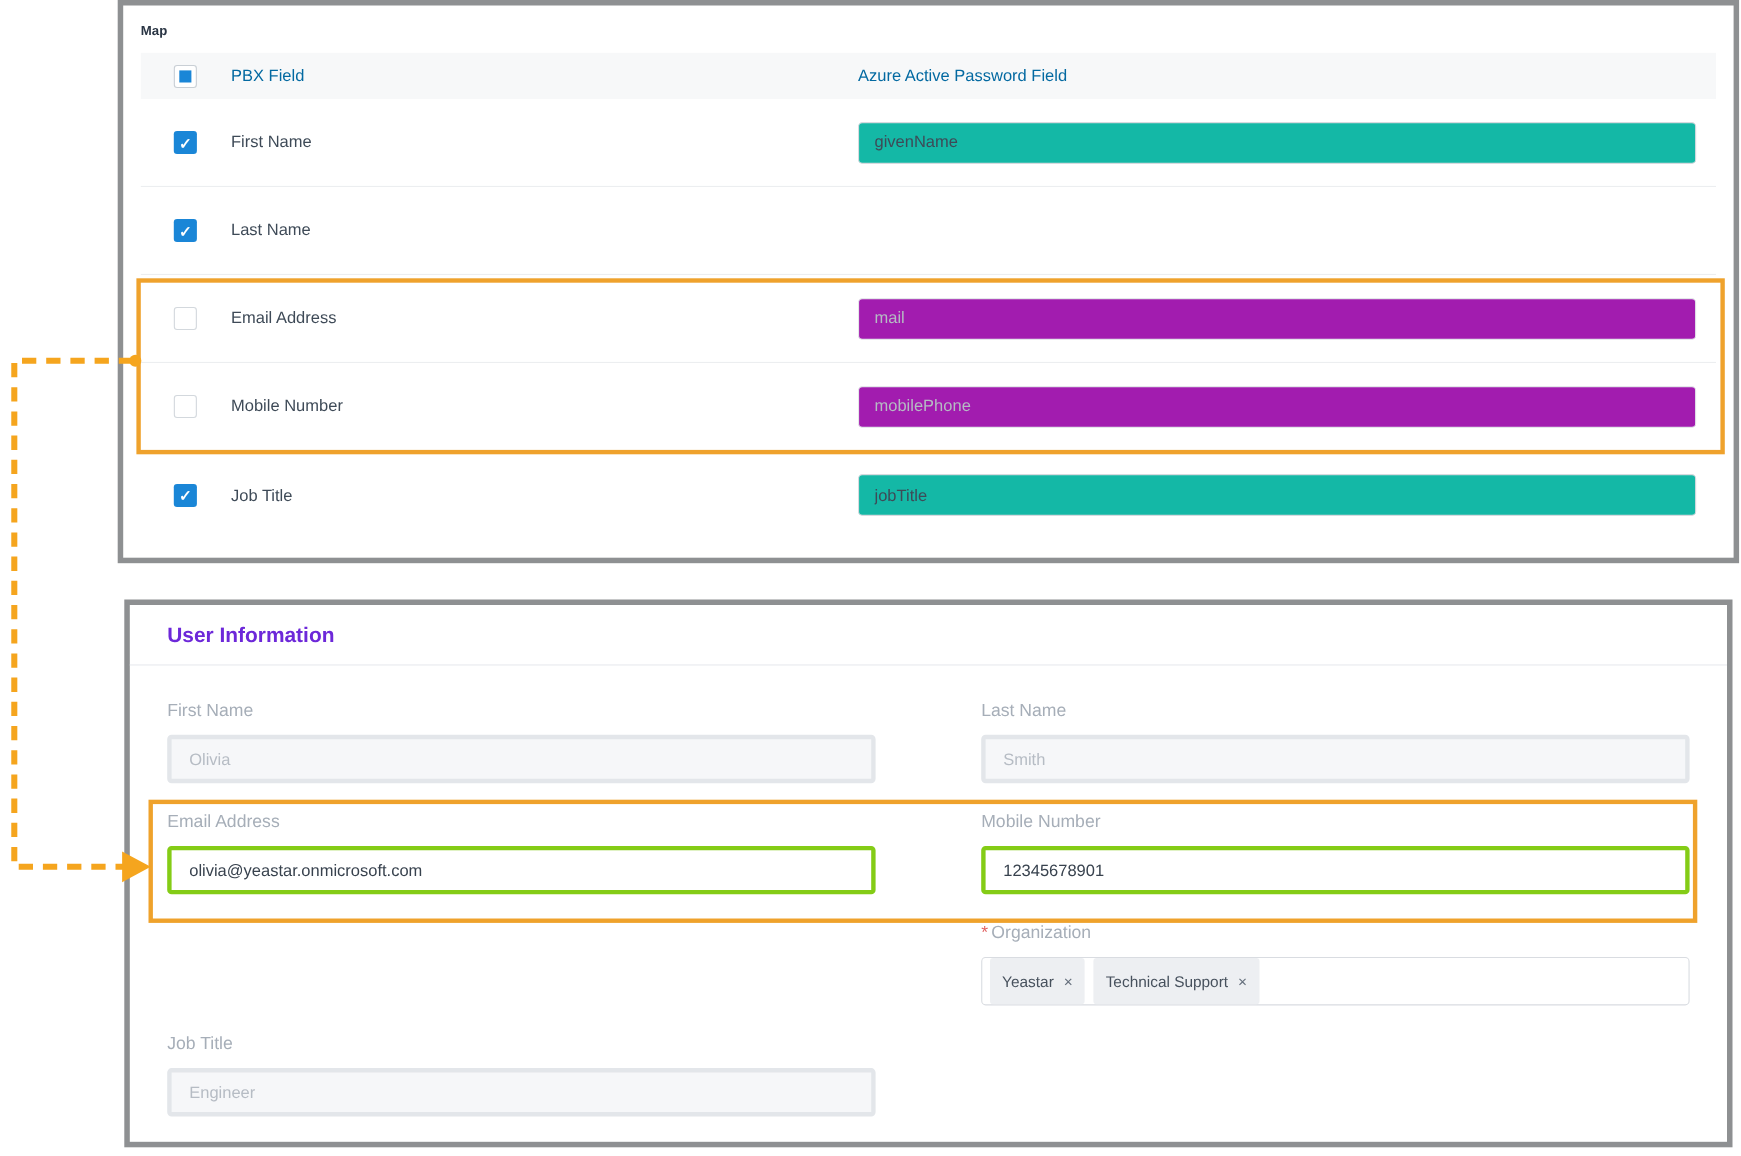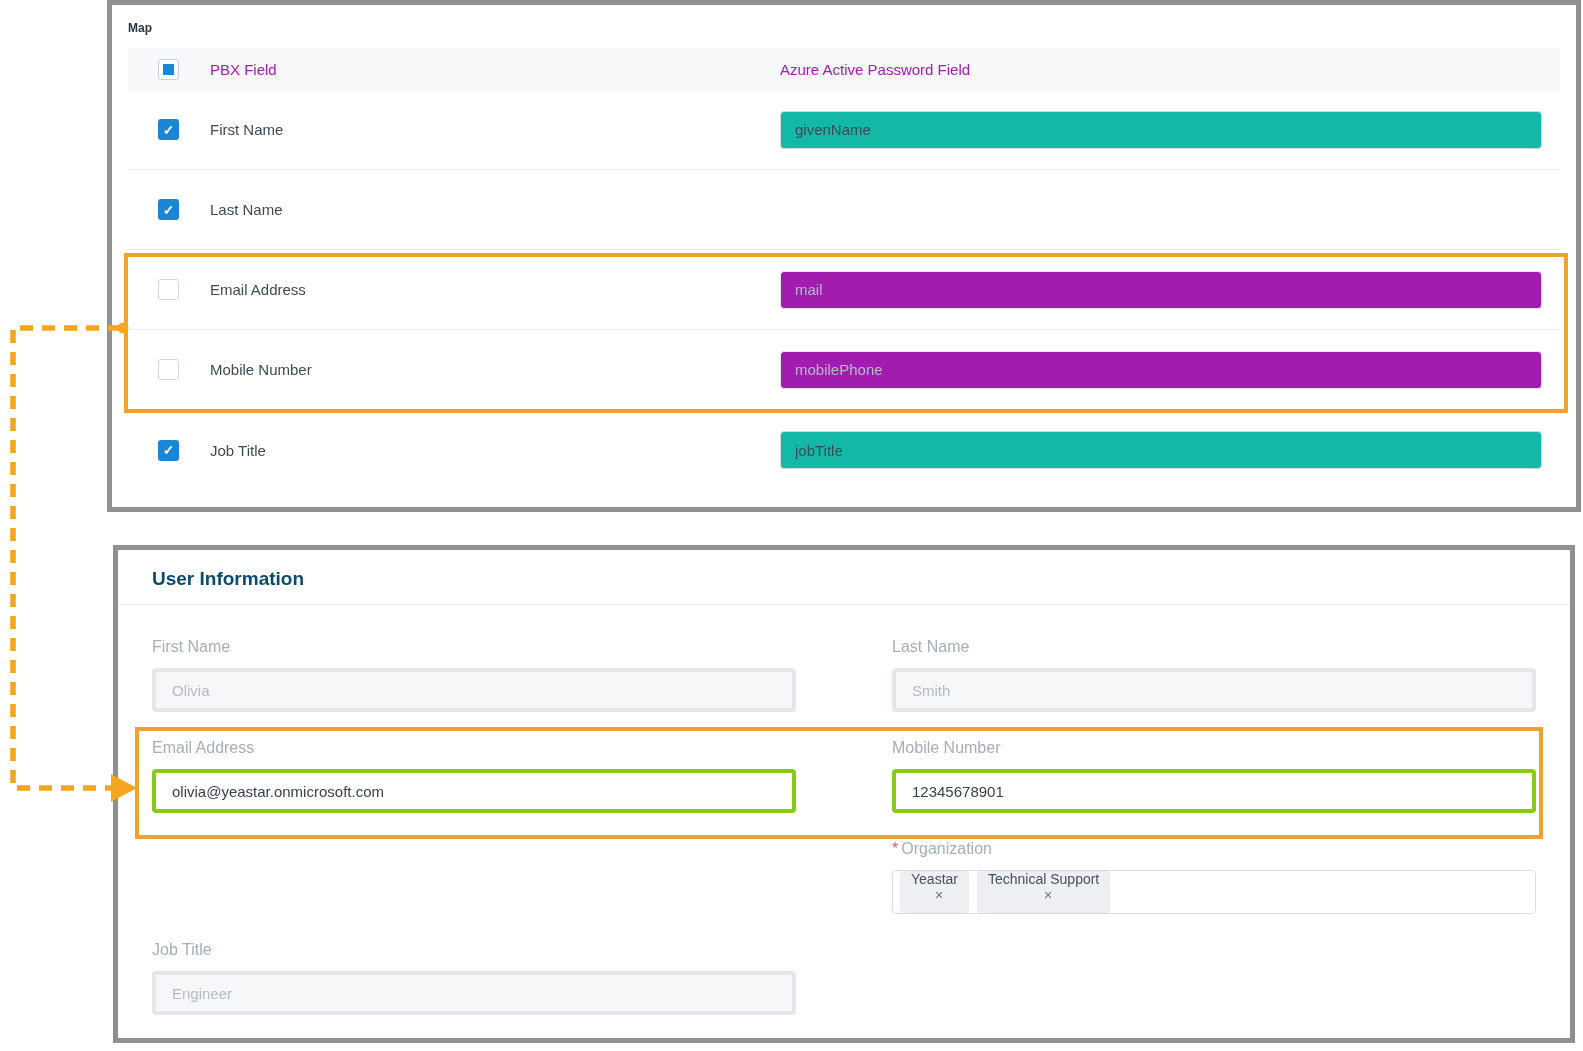--- a/index.html
+++ b/index.html
@@ -15,21 +15,21 @@
     background: #ffffff;
     border: 5px solid #8e9092;
   }
   #map-panel { left: 107px; top: 0; width: 1474px; height: 512px; padding: 0 16px; }
   #user-panel { left: 113px; top: 545px; width: 1462px; height: 498px; padding: 0 34px; }
 
   
   .map-title { margin-top: 16px; font-size: 12px; font-weight: bold; color: #2a3544; }
   .t-header {
     margin-top: 13px; height: 42px; background: #f7f8f9;
-    display: flex; align-items: center; font-size: 15px; color: #a21caf;
+    display: flex; align-items: center; font-size: 15px; color: #0369a1;
   }
   .t-row {
     height: 80px; display: flex; align-items: center;
     border-bottom: 1px solid #eceef0; font-size: 15px; color: #3e4a57;
   }
   .t-row:last-child { border-bottom: none; }
   .col-check { margin-left: 30px; flex: none; }
   .col-label { margin-left: 31px; flex: 1; }
   .col-value { width: 762px; margin-right: 18px; flex: none; }
 
@@ -47,21 +47,21 @@
   .cb.indeterminate .inner { display: block; width: 11px; height: 11px; background: #1a86d7; }
 
   .map-input {
     width: 100%; height: 38px; border: 1px solid #d7dadf; border-radius: 4px;
     padding: 0 14px; font-size: 15px; color: #3e4a57; background: #14b8a6;
     font-family: "Liberation Sans", sans-serif; outline: none;
   }
   .map-input.disabled { background: #a21caf; border-color: #e4e7ea; color: #b5bbc3; }
 
   
-  .ui-title { margin-top: 18px; font-size: 19px; font-weight: bold; color: #0c4a6e; }
+  .ui-title { margin-top: 18px; font-size: 19px; font-weight: bold; color: #6d28d9; }
   .divider { height: 1px; background: #e8eaee; margin: 14px -34px 0 -34px; }
   .form-grid {
     display: grid; grid-template-columns: 1fr 1fr; column-gap: 96px;
     margin-top: 33px;
   }
   .field { margin-bottom: 27px; }
   .field-label { font-size: 16px; color: #a6aeb8; margin-bottom: 12px; }
   .req { color: #e15f5f; margin-right: 3px; }
   .ui-input {
     width: 100%; height: 44px; border: 4px solid #84cc16; border-radius: 4px;
@@ -70,21 +70,21 @@
   }
   .ui-input.disabled { background: #f6f7f9; border-color: #e3e6ea; color: #b6bcc4; }
   .password { font-size: 12px; font-weight: bold; letter-spacing: 1px; color: #2c3643; }
   .tagbox {
     width: 100%; height: 44px; border: 1px solid #d9dce1; border-radius: 4px;
     background: #fff; display: flex; align-items: center; padding: 0 7px; gap: 8px;
   }
   .tag {
     background: #edeff2; border-radius: 3px; height: 42px;
     display: flex; align-items: center; padding: 0 11px;
-    font-size: 14px; color: #47515d; flex-direction: column;
+    font-size: 14px; color: #47515d;
   }
   .tag .x { margin-left: 9px; color: #66707d; font-size: 14px; cursor: pointer; }
 
   
   .hl { position: absolute; border: 4px solid #efa22c; pointer-events: none; z-index: 5; }
   #hl-map  { left: 124px; top: 253px; width: 1444px; height: 160px; }
   #hl-user { left: 135px; top: 727px; width: 1408px; height: 112px; }
   #arrow { position: absolute; left: 0; top: 0; z-index: 6; pointer-events: none; }
 </style>
 </head>

